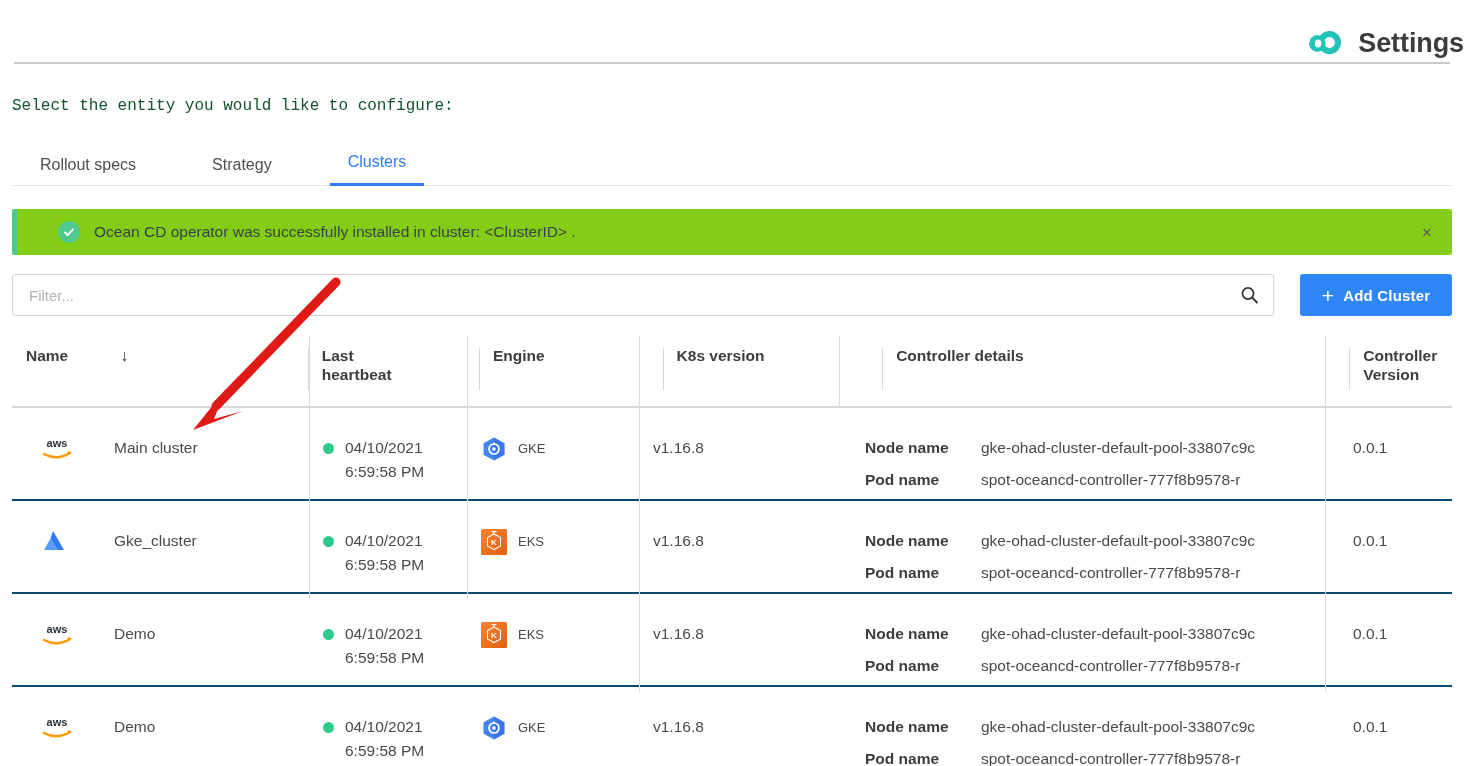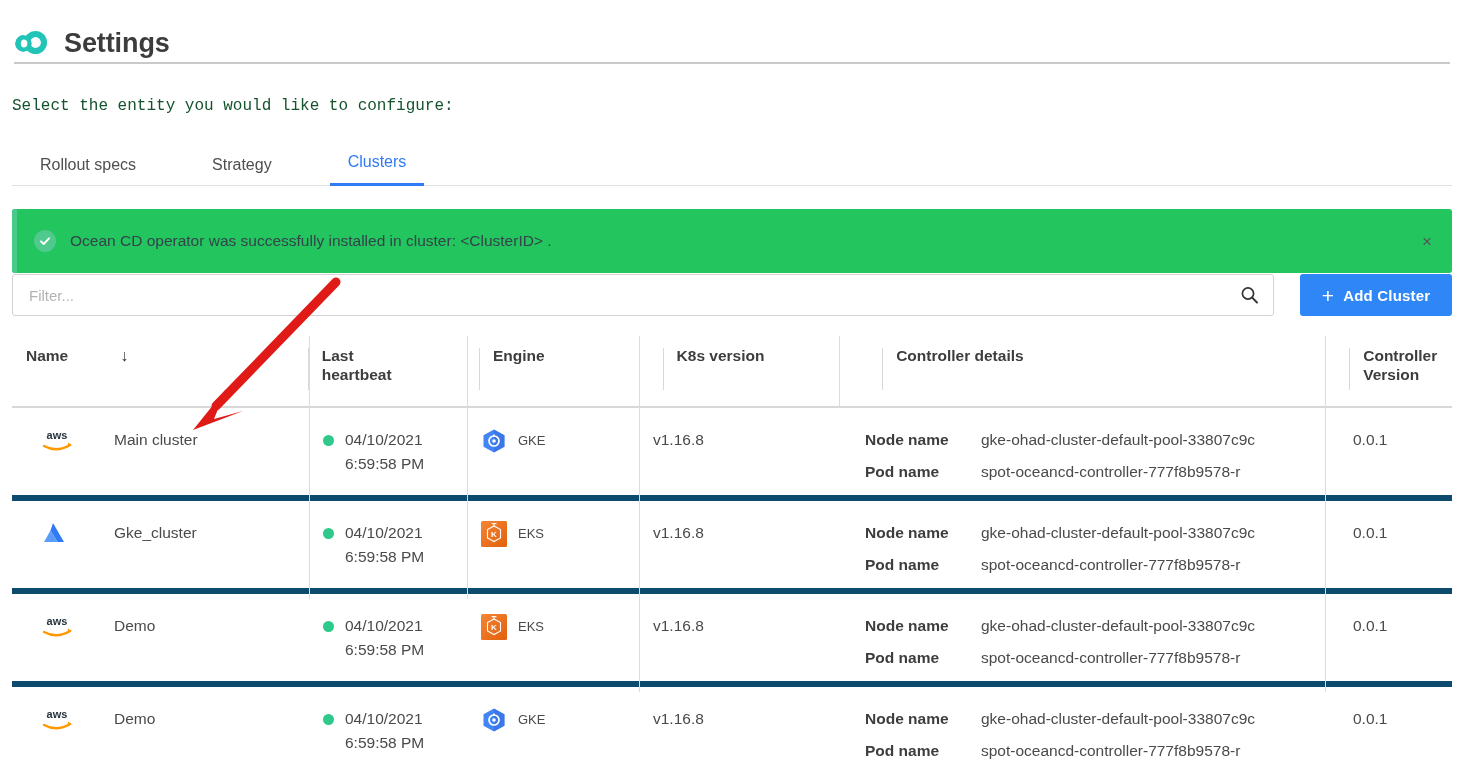--- a/index.html
+++ b/index.html
@@ -6,21 +6,21 @@
   html, body {
     margin: 0; padding: 0;
     width: 1464px; height: 766px;
     background: #ffffff;
     font-family: "Liberation Sans", sans-serif;
     overflow: hidden;
   }
   .page { position: relative; width: 1464px; height: 766px; background:#fff; }
 
   
-  .header { display:flex; align-items:center; padding: 28px 0 0 12px; height:58px; }
+  .header { display:flex; align-items:center; padding: 28px 0 0 12px; height:58px;justify-content:flex-end; }
   .brand-logo { width: 38px; height: 38px; flex:0 0 38px; margin-right: 14px; }
   .page-title {
     font-size: 27px; font-weight: 600; color:#3c3c3c;
     letter-spacing: -0.1px;
   }
   .header-rule {
     position:absolute; left:14px; top:62px; width:1436px; height:2px;
     background:#c9c9c9;
   }
 
@@ -44,24 +44,25 @@
     white-space: nowrap;
     position: relative;
     top: 1px;
   }
   .tab.active { color:#2f7af5; border-bottom: 3px solid #2f7af5; }
   .tab:first-child { margin-left: 10px; }
   .tab + .tab { margin-left: 40px; }
 
   
   .banner {
-    position:absolute; left:12px; top:209px; width:1440px; height:64px;
-    background:#22c55e; border-radius: 3px;
+    position:absolute; left:12px; top:209px; width:1440px; height:46px;
+    background:#84cc16; border-radius: 3px;
     display:flex; align-items:center;
     overflow:hidden;
+    padding-left:24px;
   }
   .banner-stripe {
     position:absolute; left:0; top:0; width:5px; height:100%;
     background:#49c98a;
   }
   .banner-check {
     width:22px; height:22px; border-radius:50%;
     background:#4fc98c; margin-left:22px; flex:0 0 22px;
     display:flex; align-items:center; justify-content:center;
   }
@@ -119,21 +120,21 @@
   .th.sep::before {
     content:""; position:absolute; left:0; top:2px; bottom:16px;
     width:1px; background:#d8d8d8;
   }
   .sort-arrow {
     display:inline-block; margin-left: 52px;
     font-size: 16px; color:#333; font-weight: normal;
     vertical-align: baseline;
   }
 
-  .tr { display:flex; border-bottom:6px solid #0c4a6e; min-height: 93px; padding-top: 20px; }
+  .tr { display:flex; border-bottom:2px solid #0c4a6e; min-height: 93px; padding-top: 28px; }
   .td {
     font-size: 15.5px; color:#4a4a4a; padding-left: 14px;
     position:relative; line-height:1.55;
   }
 
   
   .c-name   { width: 297px; display:flex; align-items:flex-start; }
   .c-hb     { width: 158px; }
   .c-engine { width: 172px; }
   .c-k8s    { width: 212px; }

